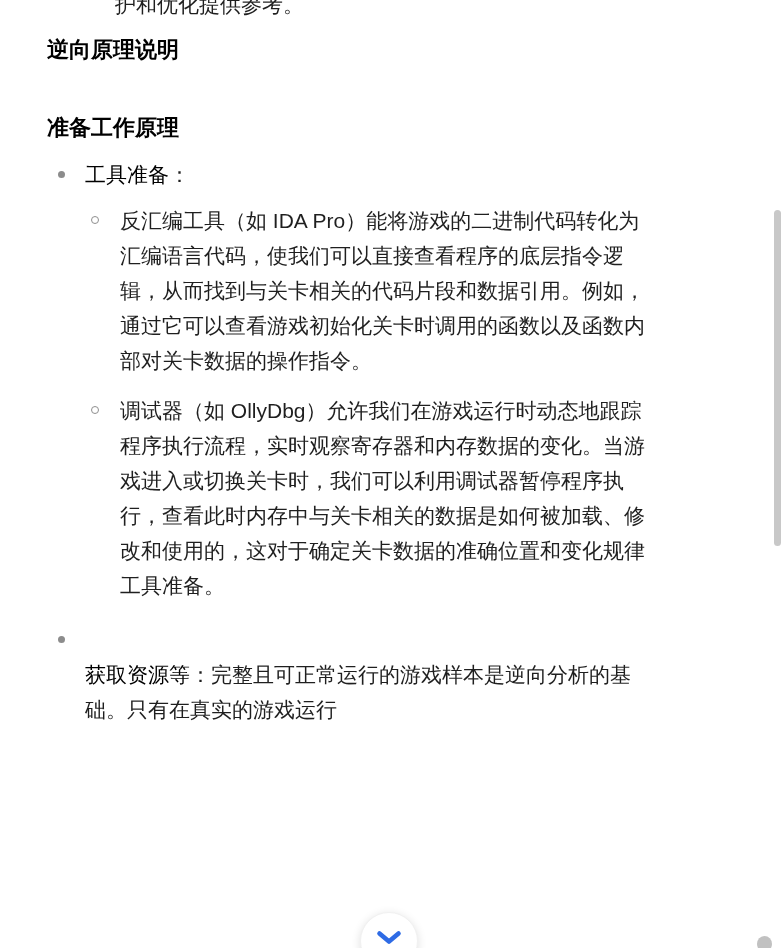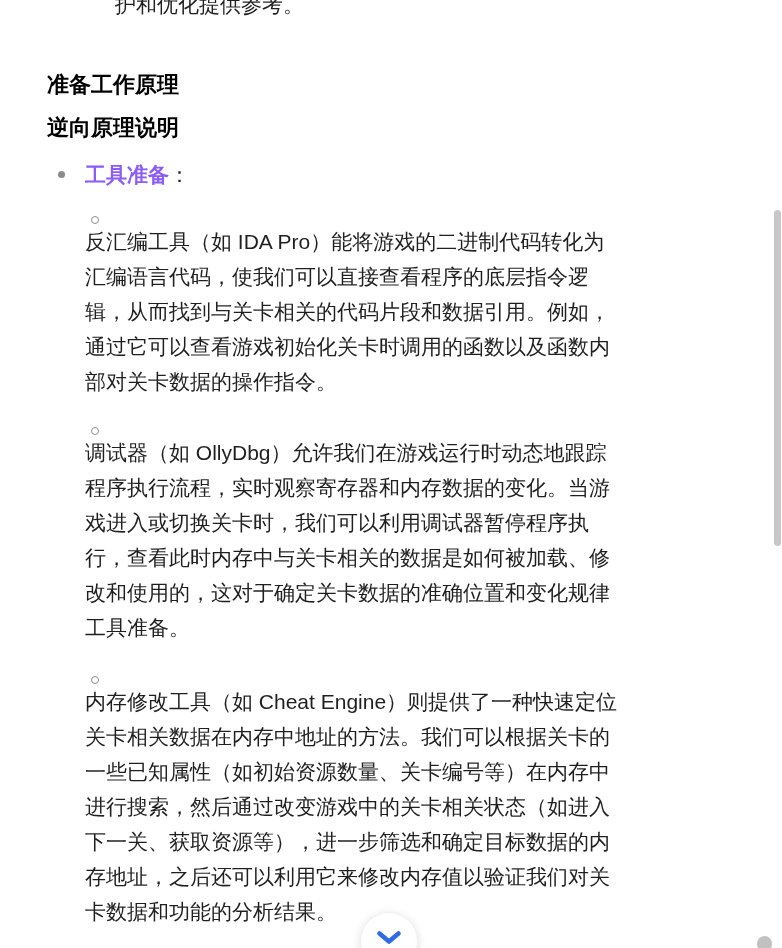--- a/index.html
+++ b/index.html
@@ -50,24 +50,24 @@
     height: 7px;
     margin-left: 11px;
     border-radius: 50%;
     background: #8c8c8c;
   }
   .li-tools { margin-top: 18px; }
   .li-tools .li-content {
     font-size: 21px;
     line-height: 28px;
   }
-  .bold { font-weight: bold; color: #8b5cf6; }
-
-  
-  .level2 { margin-left: 38px; flex-direction: column; }
+  .bold { font-weight: normal; color: #000000; }
+
+  
+  .level2 { margin-left: 38px; }
   .level2 > .marker-col {
     flex: none;
     width: 35px;
     padding-top: 13px;
   }
   .circle {
     display: block;
     width: 8px;
     height: 8px;
     margin-left: 6px;
@@ -137,23 +137,23 @@
     display: block;
   }
 </style>
 </head>
 <body>
 
 <div class="page">
 
   <div class="cut-line">护和优化提供参考。</div>
 
+  <div class="heading heading-1">逆向原理说明</div>
+
   <div class="heading heading-2">准备工作原理</div>
-
-  <div class="heading heading-1">逆向原理说明</div>
 
   <div class="li level1 li-tools">
     <span class="marker-col">
       <span class="dot"></span>
     </span>
     <div class="li-content">
       <span class="bold">工具准备</span><span>：</span>
     </div>
   </div>
 
@@ -173,32 +173,20 @@
       <span class="circle"></span>
     </span>
     <div class="para-text">调试器（如 OllyDbg）允许我们在游戏运行时动态地跟踪
 程序执行流程，实时观察寄存器和内存数据的变化。当游
 戏进入或切换关卡时，我们可以利用调试器暂停程序执
 行，查看此时内存中与关卡相关的数据是如何被加载、修
 改和使用的，这对于确定关卡数据的准确位置和变化规律
 工具准备。</div>
   </div>
 
-  <div class="li level2 li-sub-3">
-    <span class="marker-col">
-      <span class="circle"></span>
-    </span>
-    <div class="para-text">内存修改工具（如 Cheat Engine）则提供了一种快速定位
-关卡相关数据在内存中地址的方法。我们可以根据关卡的
-一些已知属性（如初始资源数量、关卡编号等）在内存中
-进行搜索，然后通过改变游戏中的关卡相关状态（如进入
-下一关、获取资源等），进一步筛选和确定目标数据的内
-存地址，之后还可以利用它来修改内存值以验证我们对关
-卡数据和功能的分析结果。</div>
-  </div>
 
   <div class="li level1 li-sample">
     <span class="marker-col">
       <span class="dot"></span>
     </span>
     <div class="li-content">
       <span class="bold">获取资源等</span><span>：</span><span>完整且可正常运行的游戏样本是逆向分析的基
 础。只有在真实的游戏运行</span>
     </div>
   </div>

